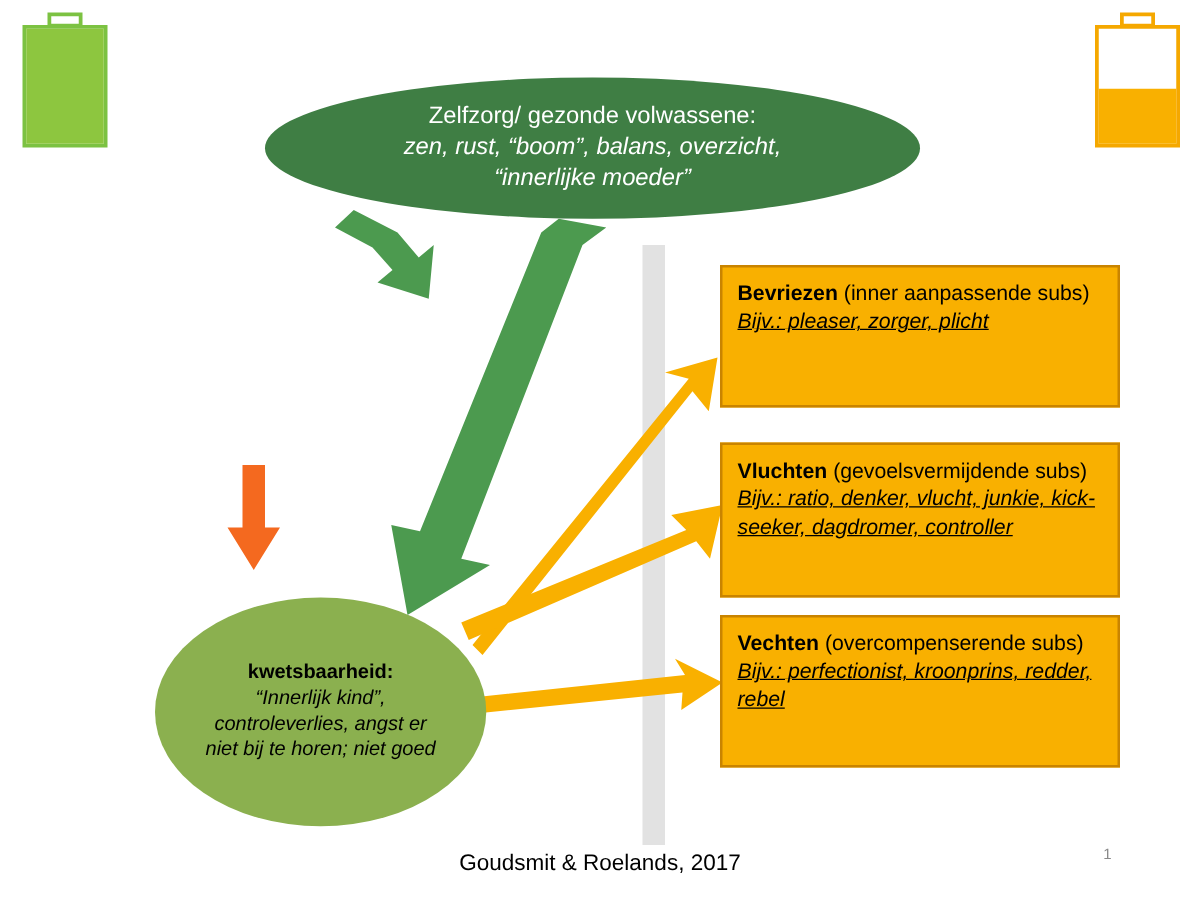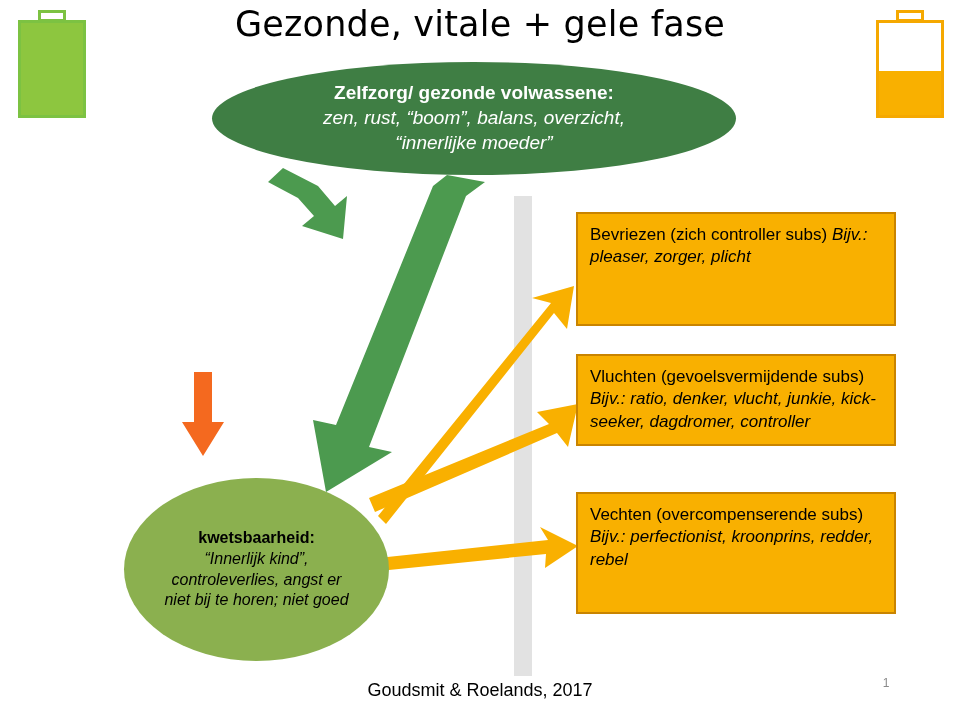--- a/index.html
+++ b/index.html
@@ -115,21 +115,21 @@
 
   #ellipse-zelfzorg {
     left: 212px;
     top: 62px;
     width: 524px;
     height: 113px;
     background: #3f7e44;
     color: #ffffff;
     font-size: 19px;
   }
-  #ellipse-zelfzorg .l1 { font-weight: bold; }
+  #ellipse-zelfzorg .l1 { font-weight: normal; }
   #ellipse-zelfzorg .l2, #ellipse-zelfzorg .l3 { font-style: italic; text-align: center; }
 
   #ellipse-pushende {
     left: 46px;
     top: 250px;
     width: 325px;
     height: 115px;
     background: #f15a2b;
     color: #000000;
     font-size: 17px;
@@ -163,25 +163,25 @@
   .ybox {
     position: absolute;
     background: #f9b000;
     border: 2px solid #c98400;
     box-sizing: border-box;
     padding: 10px 12px;
     font-size: 17px;
     color: #000000;
     line-height: 1.32;
   }
-  .ybox .b { font-weight: normal; }
-  .ybox .i { font-style: italic; }
+  .ybox .b { font-weight: bold; }
+  .ybox .i { font-style: italic; text-decoration: underline; }
 
   #box-bevriezen { left: 576px; top: 212px; width: 320px; height: 114px; }
-  #box-vluchten  { left: 576px; top: 354px; width: 320px; height: 92px; }
+  #box-vluchten  { left: 576px; top: 354px; width: 320px; height: 124px; }
   #box-vechten   { left: 576px; top: 492px; width: 320px; height: 122px; }
 
   
   #arrows {
     position: absolute;
     left: 0;
     top: 0;
     width: 960px;
     height: 720px;
     pointer-events: none;
@@ -205,21 +205,20 @@
     text-align: center;
     font-size: 12px;
     color: #8a8a8a;
   }
 </style>
 </head>
 <body>
 
 <div id="slide">
 
-  <div class="slide-title">Gezonde, vitale + gele fase</div>
 
   <div class="battery" id="battery-green">
     <div class="cap"></div>
     <div class="body">
       <div class="fill"></div>
     </div>
   </div>
 
   <div class="battery" id="battery-yellow">
     <div class="cap"></div>
@@ -271,21 +270,21 @@
       <div>
         <span class="b">kwetsbaarheid</span><span class="b">:</span>
       </div>
       <div class="i">“Innerlijk kind”,</div>
       <div class="i">controleverlies, angst er</div>
       <div class="i">niet bij te horen; niet goed</div>
     </div>
   </div>
 
   <div class="ybox" id="box-bevriezen">
-    <span class="b">Bevriezen</span><span> (zich controller subs) </span><span class="i">Bijv.: pleaser, zorger, plicht</span>
+    <span class="b">Bevriezen</span><span> (inner aanpassende subs) </span><span class="i">Bijv.: pleaser, zorger, plicht</span>
   </div>
 
   <div class="ybox" id="box-vluchten">
     <span class="b">Vluchten</span><span> (gevoelsvermijdende subs) </span><span class="i">Bijv.: ratio, denker, vlucht, junkie, kick-seeker, dagdromer, controller</span>
   </div>
 
   <div class="ybox" id="box-vechten">
     <span class="b">Vechten</span><span> (overcompenserende subs)</span><br>
     <span class="i">Bijv.: perfectionist, kroonprins, redder, rebel</span>
   </div>

